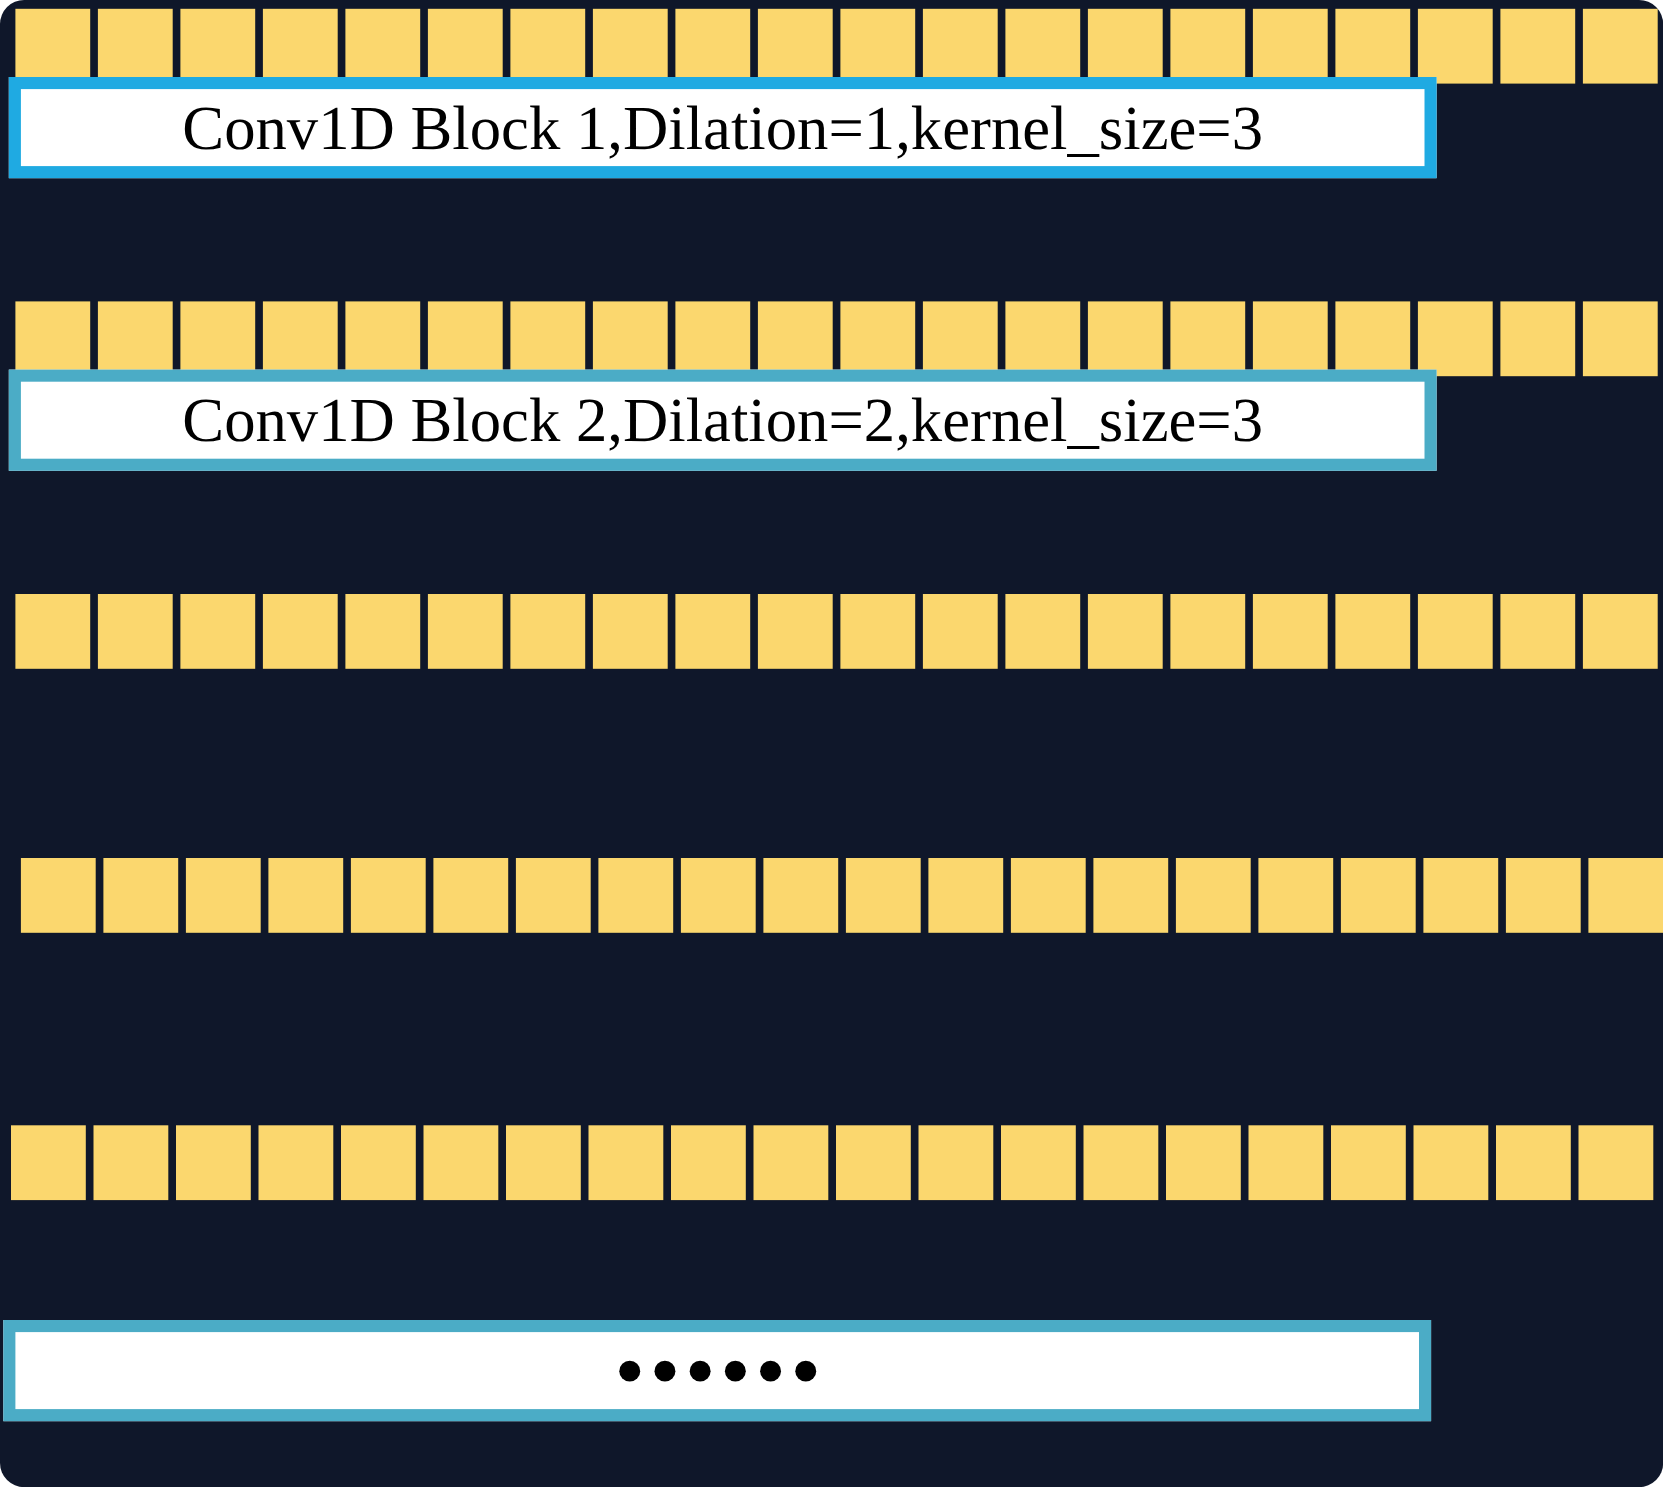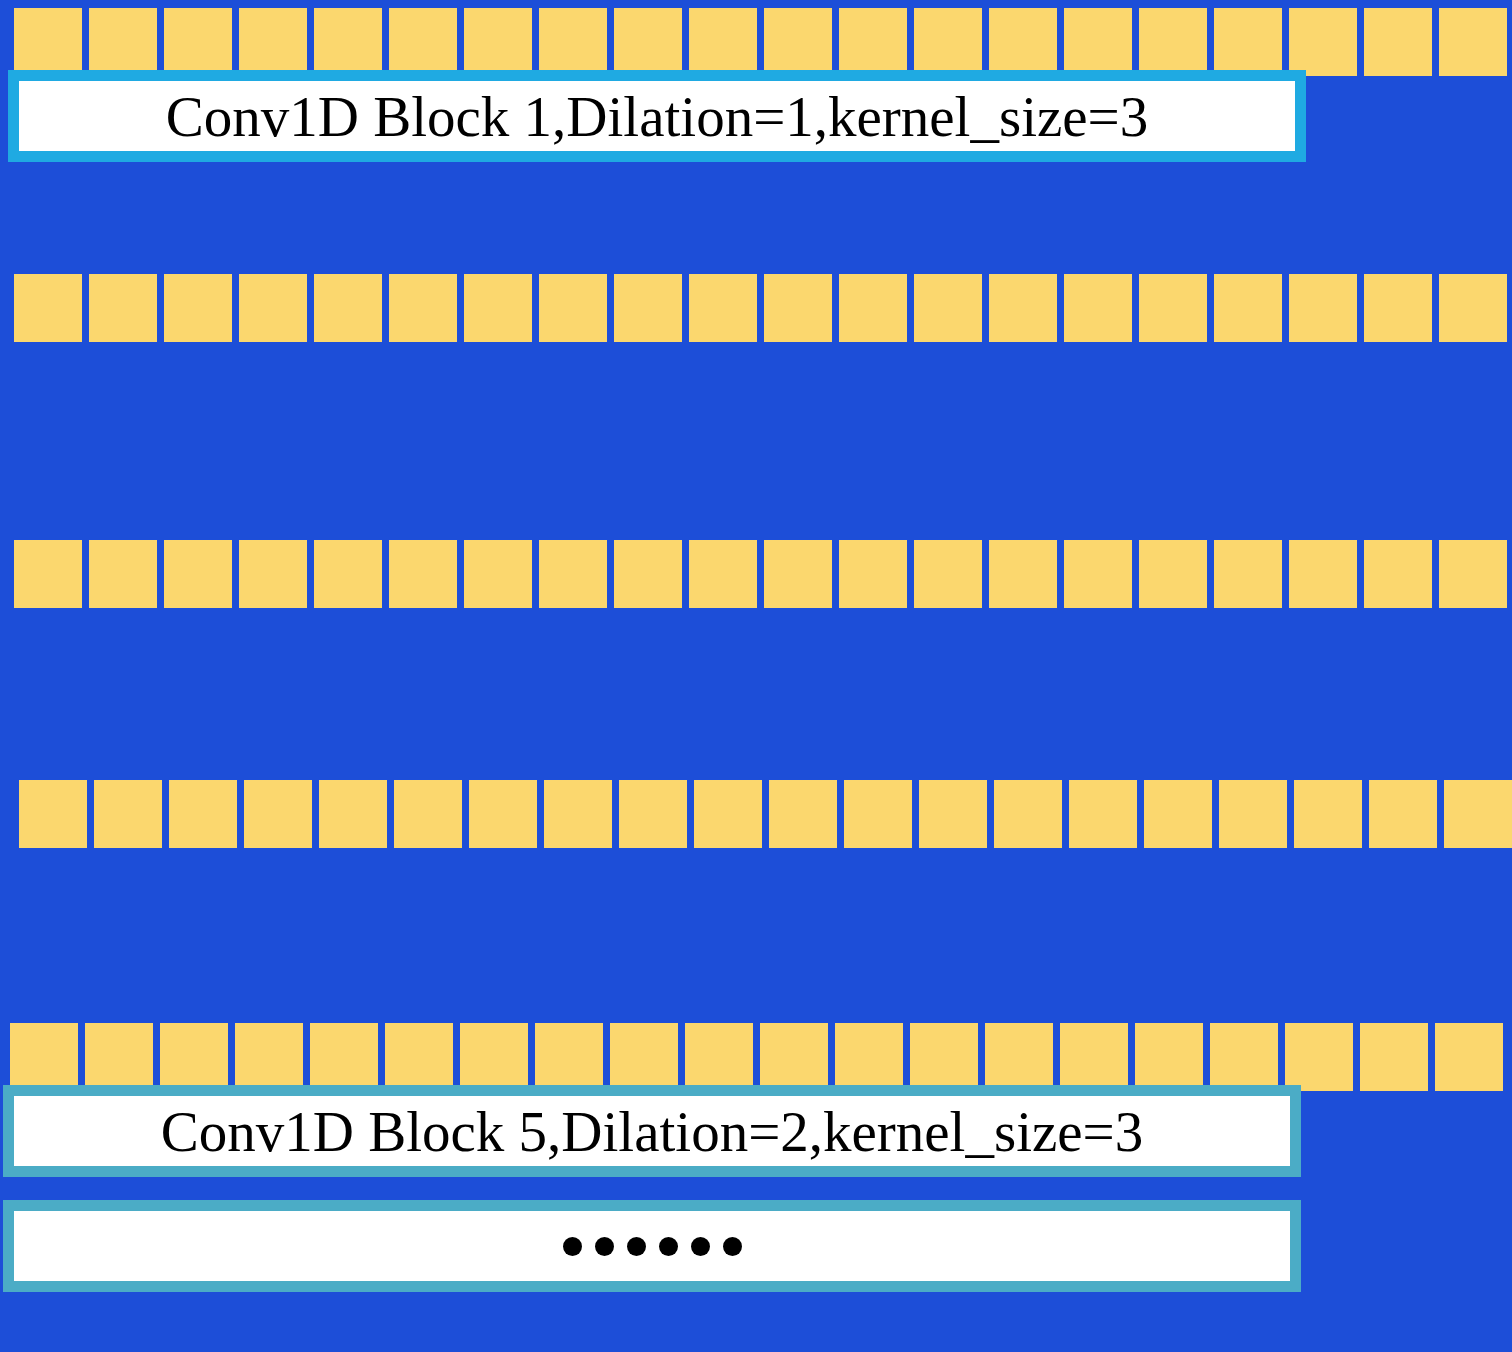--- a/index.html
+++ b/index.html
@@ -4,23 +4,24 @@
 <style>
   html, body {
     margin: 0;
     padding: 0;
     background: #ffffff;
   }
   #canvas {
     position: relative;
     width: 1512px;
     height: 1352px;
-    background: #1d4ed8;
+    background: #0f172a;
     overflow: hidden;
     font-family: "Liberation Serif", "DejaVu Serif", serif;
+    border-radius: 22px;
   }
   .block-row {
     position: absolute;
     left: 0;
     width: 1512px;
     height: 160px;
   }
   .row-1 { top: 8px; }
   .row-2 { top: 274px; }
   .row-3 { top: 540px; }
@@ -136,20 +137,23 @@
         <div class="square" style="background: rgb(251, 215, 110);"></div>
         <div class="square" style="background: rgb(251, 215, 110);"></div>
         <div class="square" style="background: rgb(251, 215, 110);"></div>
         <div class="square" style="background: rgb(251, 215, 110);"></div>
         <div class="square" style="background: rgb(251, 215, 110);"></div>
         <div class="square" style="background: rgb(251, 215, 110);"></div>
         <div class="square" style="background: rgb(251, 215, 110);"></div>
         <div class="square" style="background: rgb(251, 215, 110);"></div>
         <div class="square" style="background: rgb(251, 215, 110);"></div>
       </div>
+    <div class="conv-box" style="border-color: rgb(75, 172, 198);">
+      <span class="conv-label">Conv1D Block 2,Dilation=2,kernel_size=3</span>
+    </div>
   </section>
 
   <section class="block-row row-3">
     <div class="squares">
         <div class="square" style="background: rgb(251, 215, 110);"></div>
         <div class="square" style="background: rgb(251, 215, 110);"></div>
         <div class="square" style="background: rgb(251, 215, 110);"></div>
         <div class="square" style="background: rgb(251, 215, 110);"></div>
         <div class="square" style="background: rgb(251, 215, 110);"></div>
         <div class="square" style="background: rgb(251, 215, 110);"></div>
@@ -211,23 +215,20 @@
         <div class="square" style="background: rgb(251, 215, 110);"></div>
         <div class="square" style="background: rgb(251, 215, 110);"></div>
         <div class="square" style="background: rgb(251, 215, 110);"></div>
         <div class="square" style="background: rgb(251, 215, 110);"></div>
         <div class="square" style="background: rgb(251, 215, 110);"></div>
         <div class="square" style="background: rgb(251, 215, 110);"></div>
         <div class="square" style="background: rgb(251, 215, 110);"></div>
         <div class="square" style="background: rgb(251, 215, 110);"></div>
         <div class="square" style="background: rgb(251, 215, 110);"></div>
       </div>
-    <div class="conv-box" style="border-color: rgb(75, 172, 198);">
-      <span class="conv-label">Conv1D Block 5,Dilation=2,kernel_size=3</span>
-    </div>
   </section>
 
   <div class="ellipsis-box" style="border-color: rgb(75, 172, 198);">
     <div class="dots">
         <div class="dot"></div>
         <div class="dot"></div>
         <div class="dot"></div>
         <div class="dot"></div>
         <div class="dot"></div>
         <div class="dot"></div>

